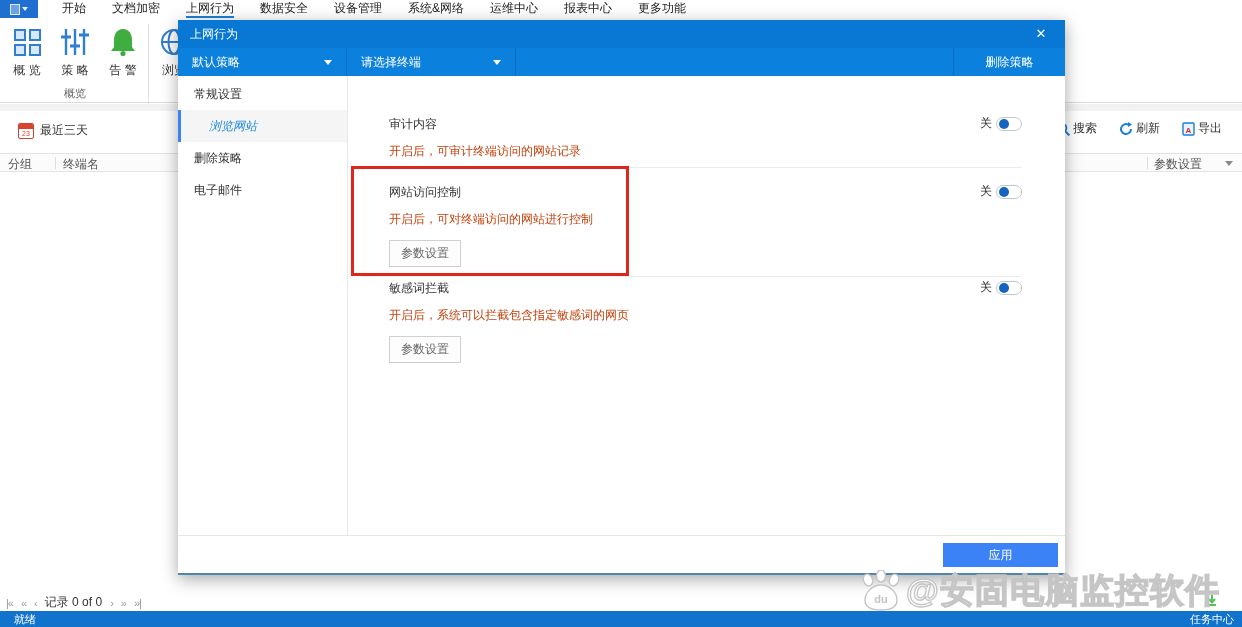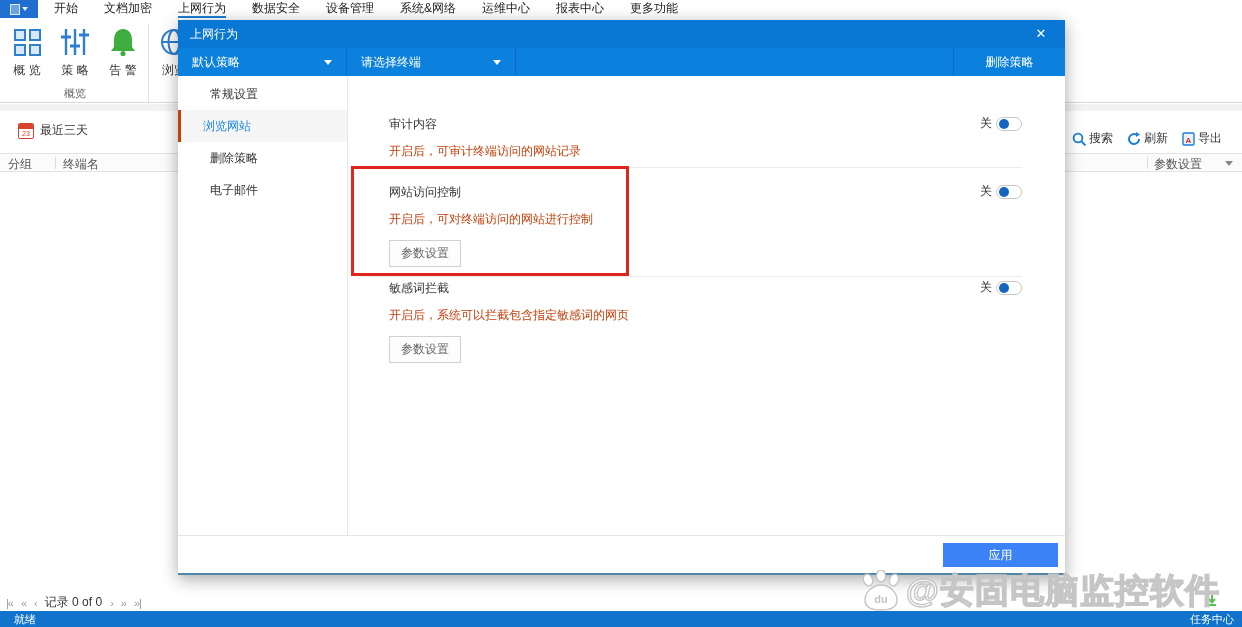--- a/index.html
+++ b/index.html
@@ -4,42 +4,42 @@
 <style>
   * { margin:0; padding:0; box-sizing:border-box; }
   body { font-family:"Liberation Sans","DejaVu Sans",sans-serif; background:#e9e9e9; }
   .screen { position:relative; width:1242px; height:627px; background:#fff; overflow:hidden; }
 
   
   .menubar { position:absolute; top:0; left:0; right:0; height:18px; background:#fff; display:flex; align-items:center; }
   .app-btn { width:38px; height:18px; background:#1f6fd0; display:flex; align-items:center; justify-content:center; gap:2px; cursor:pointer; }
   .app-btn .doc { width:10px; height:11px; border:1.5px solid #dce9f8; background:#6ea3df; }
   .app-btn .caret-w { width:0; height:0; border-left:3px solid transparent; border-right:3px solid transparent; border-top:4px solid #e8f1fb; }
-  .menu-items { display:flex; gap:26px; padding-left:16px; height:18px; align-items:center; }
+  .menu-items { display:flex; gap:26px; padding-left:16px; height:18px; align-items:center;margin-left:8px; }
   .menu-item { font-size:12px; color:#222; height:18px; line-height:17px; cursor:pointer; white-space:nowrap; }
   .menu-item.active { border-bottom:2px solid #1a7fd6; }
 
   
   .ribbon { position:absolute; top:18px; left:0; right:0; height:85px; background:#fff; border-bottom:1px solid #d9d9d9; }
   .ribbon-btn { position:absolute; top:6px; width:46px; text-align:center; cursor:pointer; }
   .ribbon-btn .ric { height:36px; display:flex; align-items:center; justify-content:center; }
   .ribbon-btn .rlabel { font-size:12px; color:#333; margin-top:2px; white-space:nowrap; }
   .grid-icon { display:grid; grid-template-columns:12px 12px; grid-template-rows:12px 12px; gap:3px; }
   .grid-icon span { border:2px solid #2f7fd0; background:#d8e9fb; }
   .ribbon-sep { position:absolute; top:6px; height:80px; width:1px; background:#e2e2e2; }
   .ribbon-group-label { position:absolute; top:68px; width:150px; text-align:center; font-size:11px; color:#666; }
   .strip { position:absolute; top:104px; left:0; right:0; height:7px; background:#f2f2f2; }
 
   
   .bg-toolbar { position:absolute; top:112px; left:0; right:0; height:40px; background:#fff; }
   .date-filter { position:absolute; left:18px; top:10px; display:flex; align-items:center; gap:6px; font-size:12px; color:#333; cursor:pointer; }
   .cal-icon { width:16px; height:16px; border:1px solid #cc4433; border-radius:2px; background:#fff; position:relative; overflow:hidden; }
   .cal-icon .cal-top { position:absolute; top:0; left:0; right:0; height:5px; background:#d9442f; }
   .cal-icon .cal-day { position:absolute; top:5px; left:0; right:0; text-align:center; font-size:7px; color:#d9442f; line-height:10px; }
-  .right-tools { position:absolute; right:20px; top:18px; display:flex; gap:14px; align-items:center;text-align:right; }
+  .right-tools { position:absolute; right:20px; top:8px; display:flex; gap:22px; align-items:center;text-align:right; }
   .tool { display:flex; align-items:center; gap:3px; font-size:12px; color:#333; cursor:pointer; white-space:nowrap; }
 
   
   .table-header { position:absolute; top:153px; left:0; right:0; height:19px; background:#fbfbfb; border-top:1px solid #e3e3e3; border-bottom:1px solid #e3e3e3; font-size:12px; color:#555; }
   .th { position:absolute; top:2px; }
   .col-sep { position:absolute; top:3px; height:12px; width:1px; background:#ddd; }
   .th-caret { position:absolute; top:7px; width:0; height:0; border-left:4px solid transparent; border-right:4px solid transparent; border-top:5px solid #888; }
 
   
   .pagination { position:absolute; left:6px; top:594px; display:flex; align-items:center; gap:8px; font-size:12px; color:#999; }
@@ -55,22 +55,22 @@
   
   .modal { position:absolute; left:178px; top:20px; width:887px; height:555px; background:#fff; box-shadow:0 4px 16px rgba(0,0,0,0.35); border-bottom:2px solid #4e87a8; }
   .m-title { height:28px; background:#0878d4; color:#fff; font-size:12px; line-height:28px; padding-left:12px; position:relative; }
   .m-close { position:absolute; right:12px; top:0; width:24px; height:28px; text-align:center; line-height:28px; color:#fff; font-size:13px; cursor:pointer; }
   .m-filters { height:28px; background:#0b80dc; display:flex; position:relative; }
   .m-dd { width:169px; height:28px; color:#fff; font-size:12px; line-height:28px; padding:0 14px; position:relative; border-right:1px solid #0a6cc2; cursor:pointer; }
   .m-dd .caret { position:absolute; right:14px; top:12px; width:0; height:0; border-left:4px solid transparent; border-right:4px solid transparent; border-top:5px solid #fff; }
   .m-del { position:absolute; right:0; top:0; width:112px; height:28px; border-left:1px solid #0a6cc2; color:#fff; font-size:12px; line-height:28px; text-align:center; cursor:pointer; }
   .m-body { position:absolute; top:56px; bottom:38px; left:0; right:0; }
   .m-sidebar { position:absolute; left:0; top:0; bottom:0; width:170px; border-right:1px solid #e8e8e8; padding-top:2px; }
-  .side-item { height:32px; line-height:32px; padding-left:32px; font-size:12px; color:#333; cursor:pointer; }
-  .side-item.active { background:#f5f5f5; color:#1a86e0; border-left:3px solid #c2410c; padding-left:22px; }
+  .side-item { height:32px; line-height:32px; padding-left:16px; font-size:12px; color:#333; cursor:pointer; }
+  .side-item.active { background:#f5f5f5; color:#1a86e0; border-left:3px solid #3b82f6; padding-left:28px;font-style:italic; }
   .m-content { position:absolute; left:171px; top:0; right:0; bottom:0; }
   .sec { position:absolute; left:40px; right:43px; display:flex; justify-content:space-between; align-items:flex-start; }
   .sec-title { font-size:12px; color:#333; }
   .sec-desc { font-size:12px; color:#c2410c; margin-top:10px; }
   .params-btn { margin-top:12px; display:inline-block; font-size:12px; color:#666; background:#fdfdfd; border:1px solid #d0d0d0; padding:4px 11px; cursor:pointer; }
   .sec-divider { position:absolute; left:12px; right:43px; height:1px; background:#ececec; }
   .toggle-wrap { display:flex; align-items:center; gap:4px; margin-top:-1px; }
   .toggle-label { font-size:12px; color:#333; }
   .toggle { width:26px; height:14px; border:1px solid #c6c6c6; border-radius:8px; background:#fff; position:relative; cursor:pointer; }
   .toggle .knob { position:absolute; left:2px; top:1px; width:10px; height:10px; border-radius:50%; background:#1565c0; }

